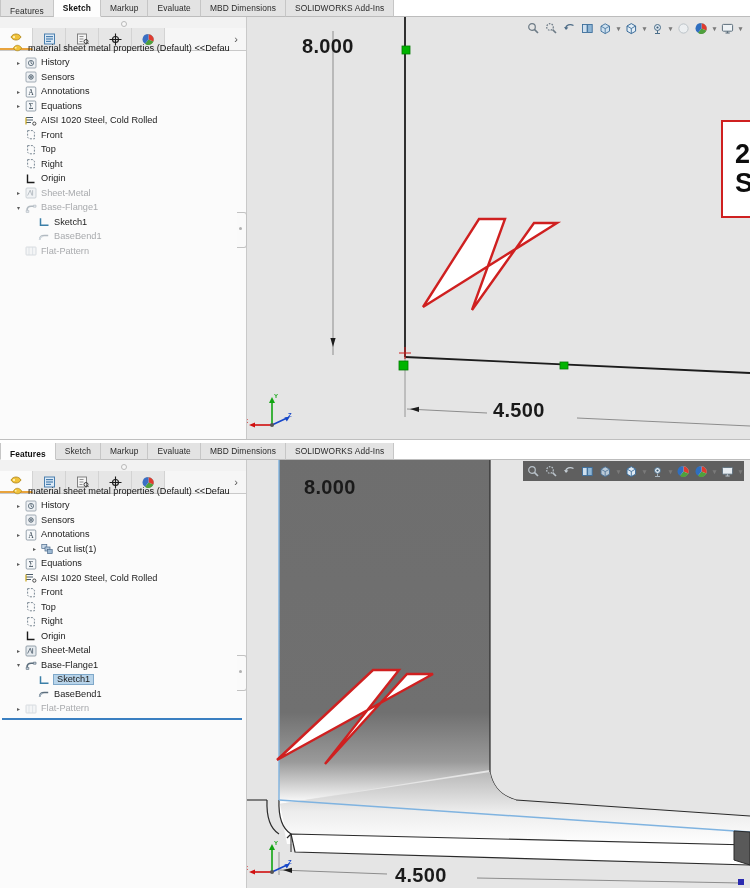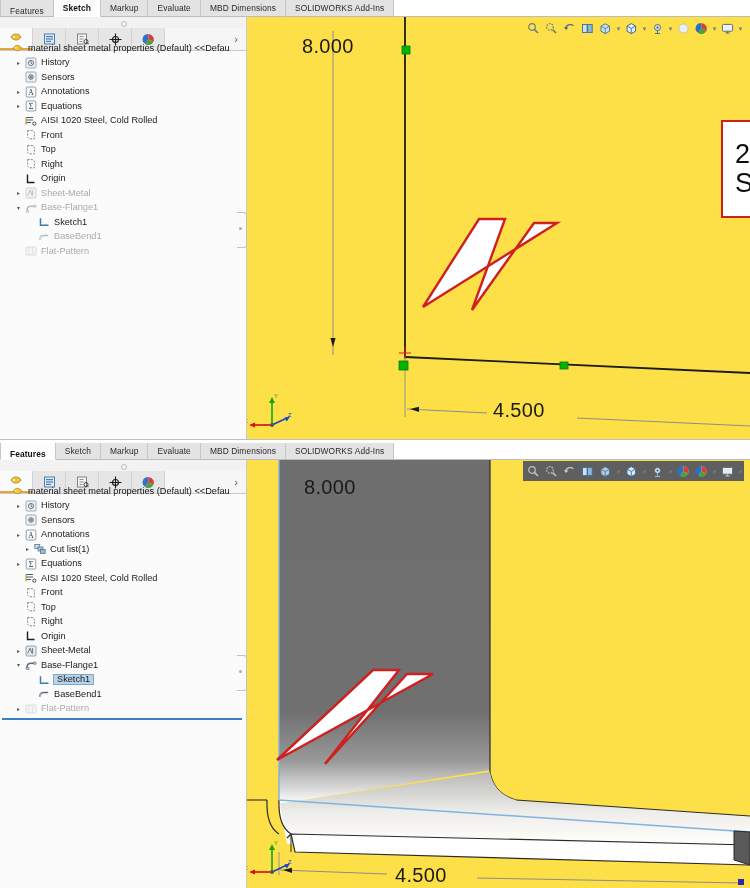--- a/index.html
+++ b/index.html
@@ -186,22 +186,23 @@
     width: 3px; height: 3px;
     border-radius: 50%;
     background: #b0b0b0;
   }
 
   
   .viewport {
     position: absolute;
     left: 247px;
     width: 503px;
-    background: #fde047;
+    background: #e5e5e5;
     overflow: hidden;
+    font-weight: bold;
   }
   .vp-toolbar {
     position: absolute;
     right: 6px; top: 1px;
     height: 20px;
     display: flex;
     align-items: center;
     gap: 1px;
   }
   .vp-toolbar .tbi {
@@ -707,21 +708,21 @@
           <div class="trow" style="padding-left: 13px;">
             <span class="arrow">▸</span>
             <span class="ticon">
               <svg width="12" height="12" viewBox="0 0 12 12">
                 <rect x="1.2" y="1" width="9.6" height="10" rx="1" fill="#f6f8fa" stroke="#7f8d99" stroke-width=".8"></rect>
                 <text x="6" y="9" font-size="7.5" text-anchor="middle" fill="#2a3b49" font-family="Liberation Serif, serif">A</text>
               </svg>
             </span>
             <span class="tlabel">Annotations</span>
           </div>
-          <div class="trow" style="padding-left: 22px;">
+          <div class="trow" style="padding-left: 29px;">
             <span class="arrow">▸</span>
             <span class="ticon">
               <svg width="12" height="12" viewBox="0 0 12 12">
                 <rect x="0.8" y="1.5" width="5" height="4" fill="#c9d9e8" stroke="#49688a" stroke-width=".7"></rect>
                 <rect x="4" y="4" width="5" height="4" fill="#b3c8dc" stroke="#49688a" stroke-width=".7"></rect>
                 <rect x="6.6" y="6.6" width="4.6" height="4" fill="#9db9d3" stroke="#49688a" stroke-width=".7"></rect>
               </svg>
             </span>
             <span class="tlabel">Cut list(1)</span>
           </div>

